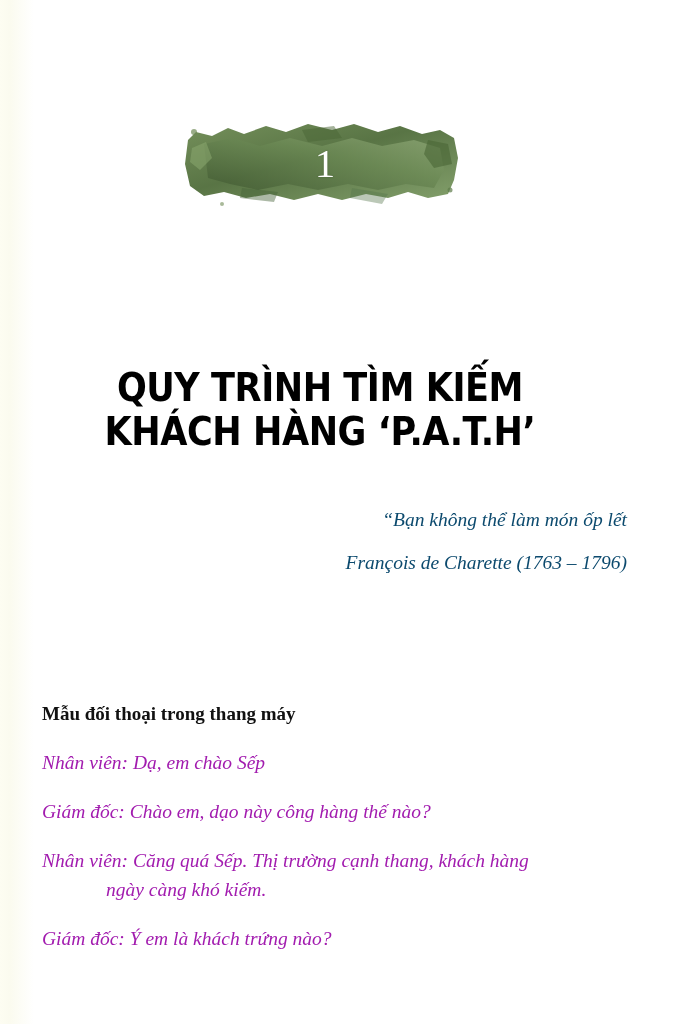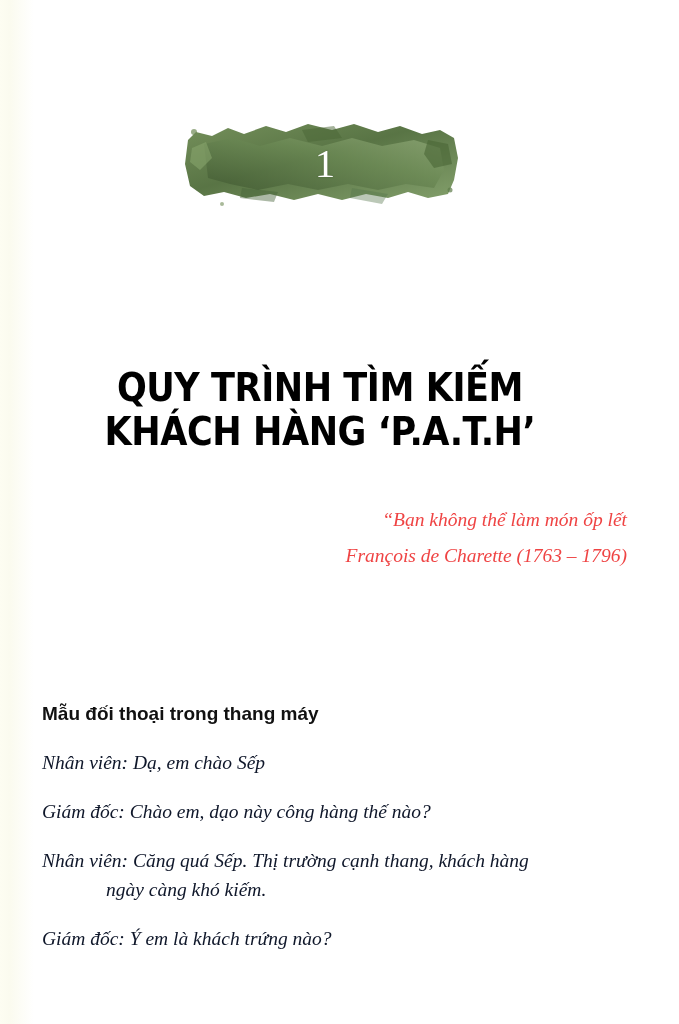--- a/index.html
+++ b/index.html
@@ -90,53 +90,53 @@
   
   .epigraph {
     position: absolute;
     right: 52px;
     top: 505px;
     width: 420px;
     text-align: right;
     font-style: italic;
     font-size: 19.5px;
     line-height: 1.58;
-    color: #ef4444;
+    color: #0c4a6e;
   }
   .epigraph .quote-line {
     display: block;
   }
   .epigraph-source {
-    margin-top: 5px;
+    margin-top: 12px;
     display: block;
     font-style: italic;
     font-size: 19.5px;
   }
 
   
   .body-block {
     position: absolute;
     left: 42px;
     top: 700px;
     width: 592px;
   }
   .body-heading {
-    font-family: Liberation Sans, sans-serif;
+    font-family: Liberation Serif, serif;
     font-weight: bold;
     font-size: 19px;
     line-height: 1.5;
     margin-bottom: 15px;
     color: #111111;
   }
   .dialogue-line {
     font-style: italic;
     font-size: 19.5px;
     line-height: 1.5;
     margin-bottom: 15px;
-    color: #0f172a;
+    color: #a21caf;
     text-indent: 0;
   }
   .dialogue-line .cont {
     display: block;
     margin-left: 64px;
   }
 </style>
 </head>
 <body>
 

